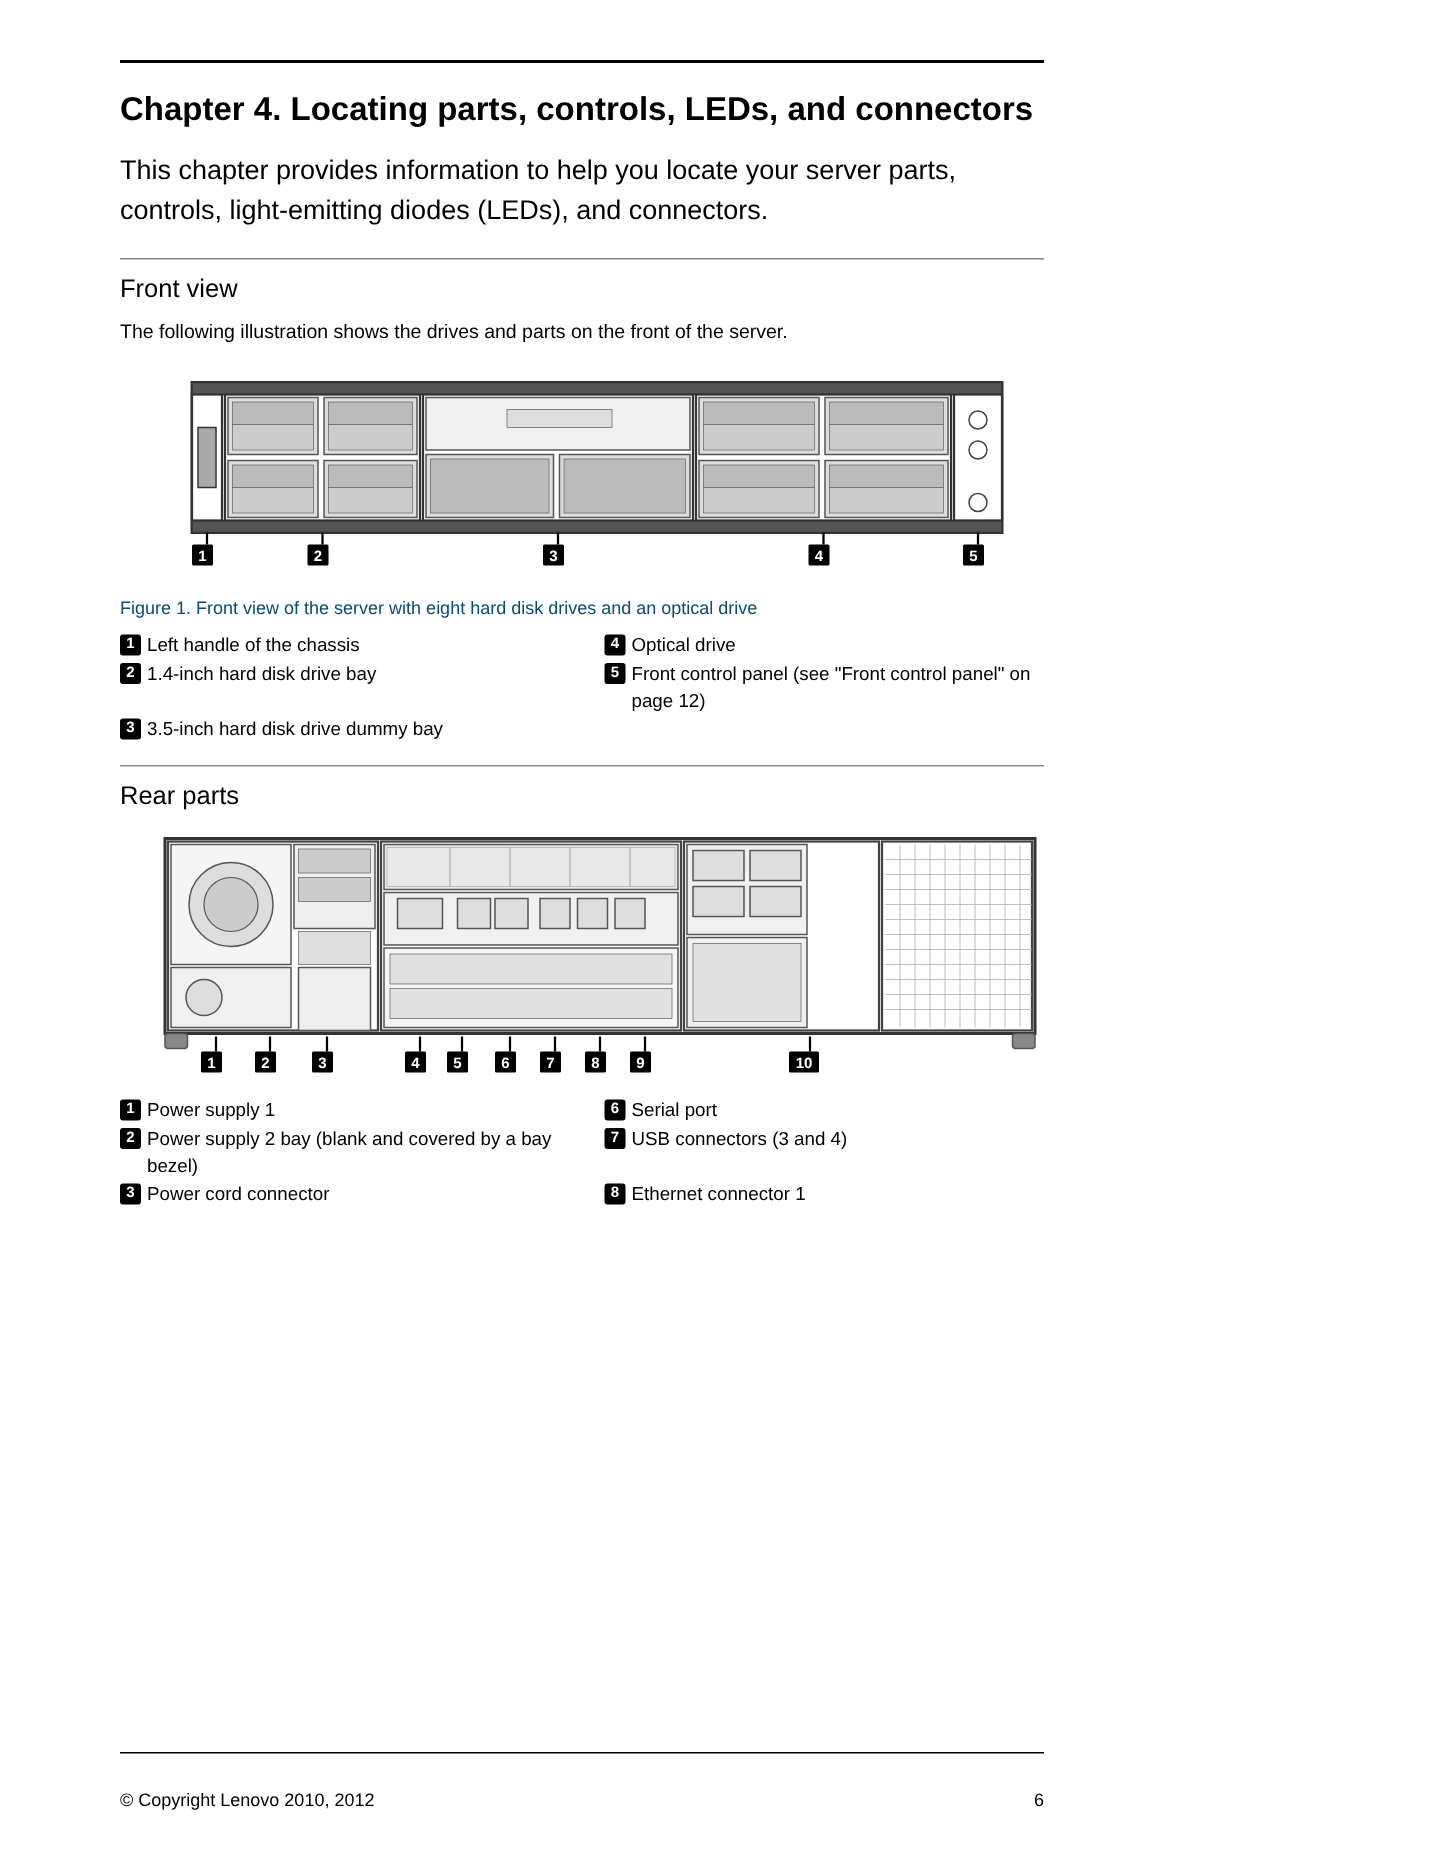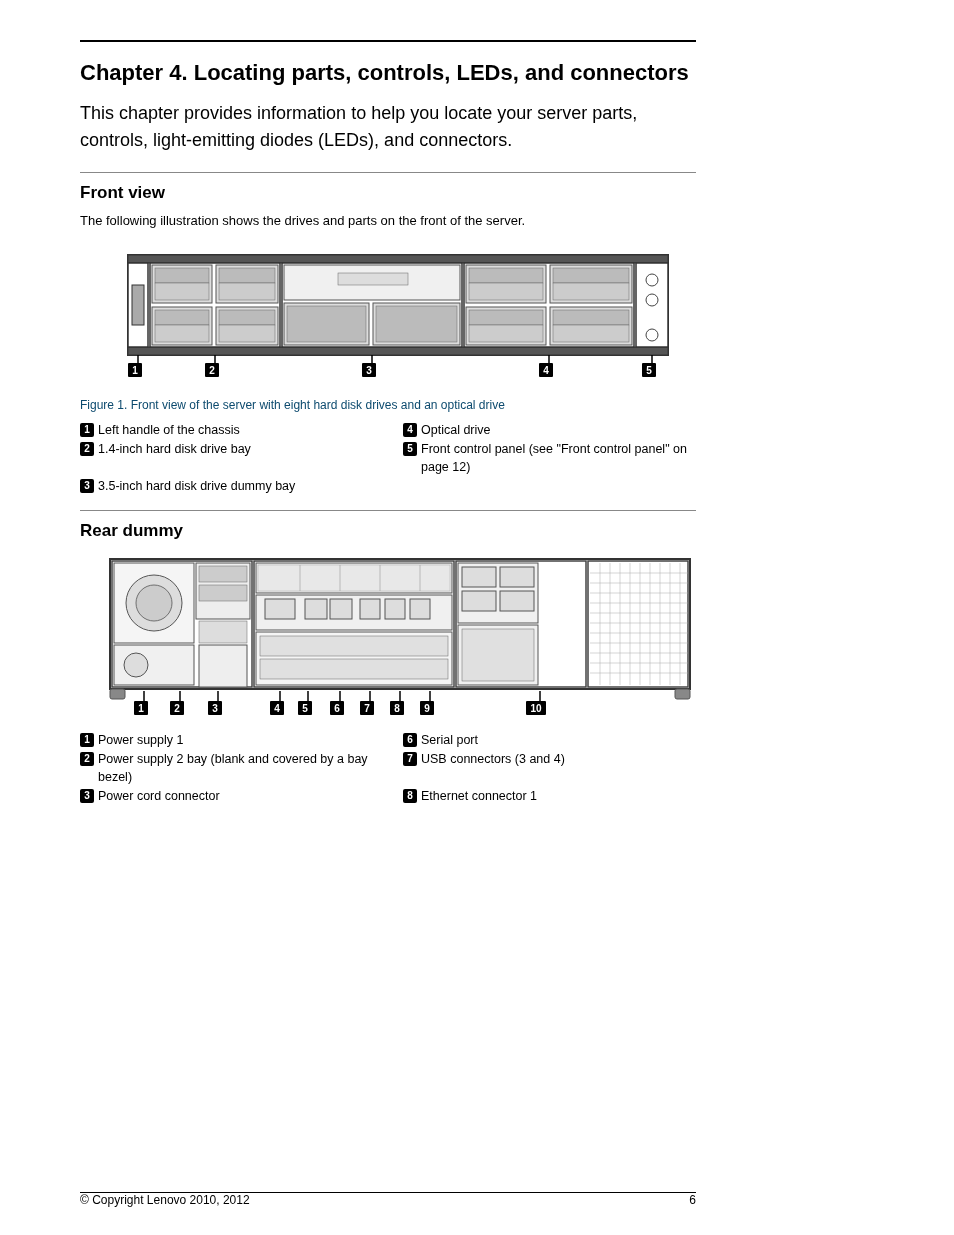--- a/index.html
+++ b/index.html
@@ -31,21 +31,21 @@
       font-size: 18px;
       margin-bottom: 18px;
       line-height: 1.5;
     }
     .section-rule {
       border-top: 1px solid #888;
       margin-bottom: 10px;
     }
     .section-title {
       font-size: 17px;
-      font-weight: bold;
+      font-weight: normal;
       margin-bottom: 8px;
     }
     .section-desc {
       font-size: 13px;
       margin-bottom: 14px;
       line-height: 1.5;
     }
     .figure-container {
       display: flex;
       justify-content: center;
@@ -91,21 +91,21 @@
       position: absolute;
       bottom: 28px;
       left: 80px;
       right: 80px;
       display: flex;
       justify-content: space-between;
       align-items: center;
       font-size: 12px;
       color: #000;
       border-top: 1px solid #000;
-      padding-top: 0;
+      padding-top: 24px;
     }
     svg text {
       font-family: Arial, Helvetica, sans-serif;
     }
   </style>
 </head>
 <body>
 
 <div class="page">
 
@@ -221,21 +221,21 @@
       <span class="part-text">Front control panel (see "Front control panel" on page 12)</span>
     </div>
     <div class="part-item">
       <span class="badge">3</span>
       <span class="part-text">3.5-inch hard disk drive dummy bay</span>
     </div>
     <div class="part-item"></div>
   </div>
 
   <div class="section-rule"></div>
-  <div class="section-title">Rear dummy</div>
+  <div class="section-title">Rear parts</div>
 
   <div class="figure-container">
     <svg width="640" height="175">
 
       <rect x="30" y="10" width="580" height="130" fill="white" stroke="#333" stroke-width="2"></rect>
 
       <rect x="32" y="12" width="140" height="126" fill="white" stroke="#444" stroke-width="1.5"></rect>
 
       <rect x="34" y="14" width="80" height="80" fill="#f5f5f5" stroke="#555" stroke-width="1"></rect>
       <ellipse cx="74" cy="54" rx="28" ry="28" fill="#ddd" stroke="#555" stroke-width="1"></ellipse>

